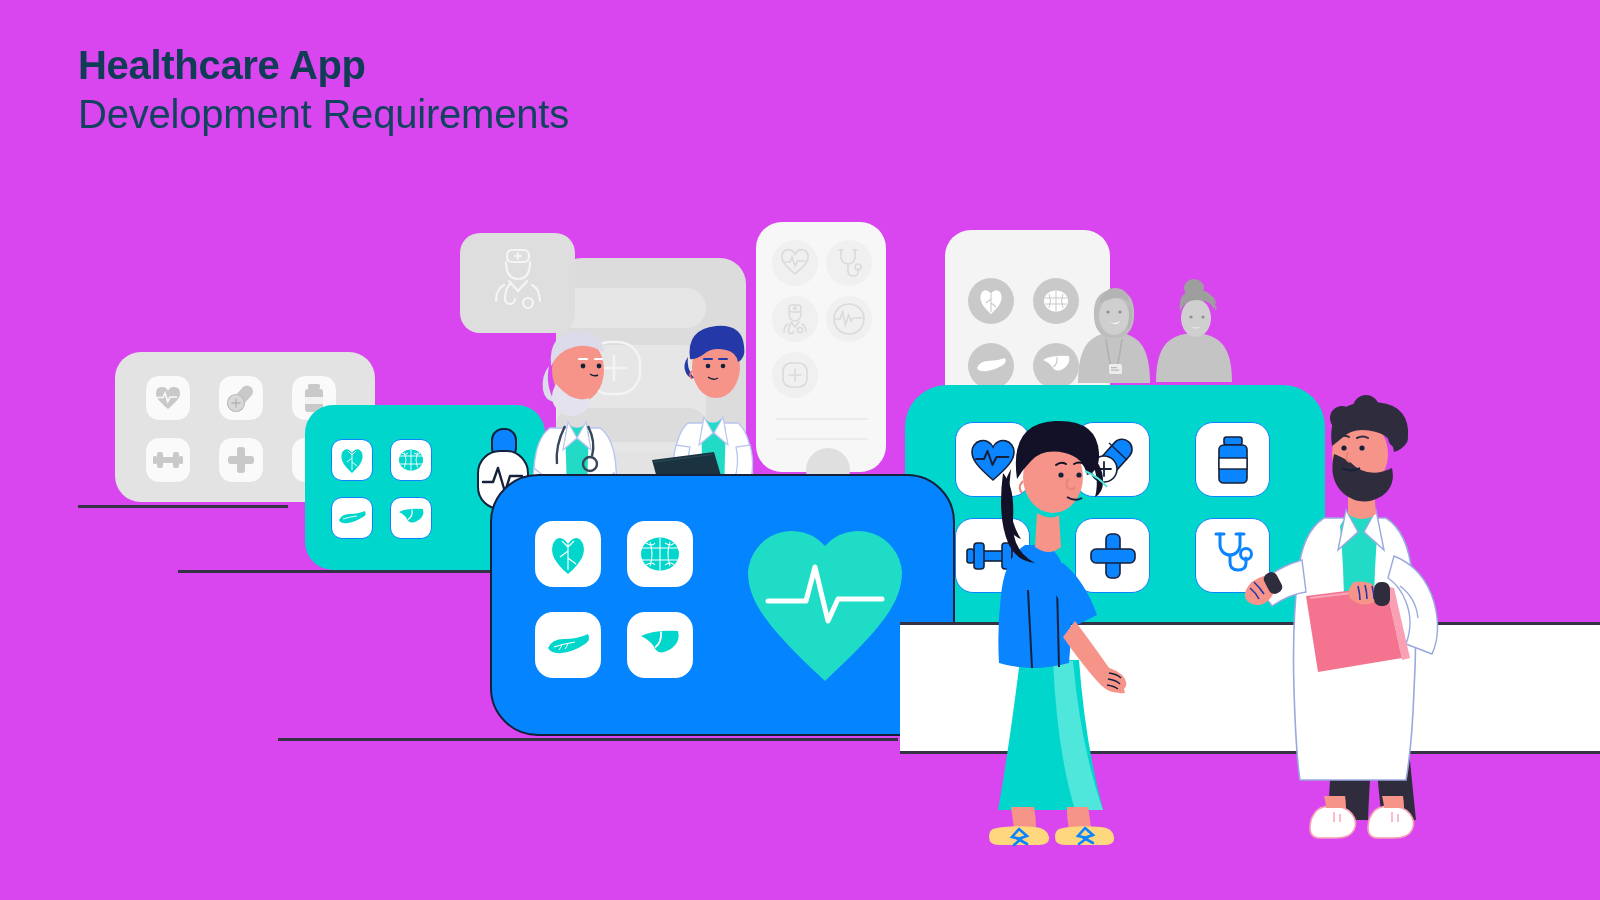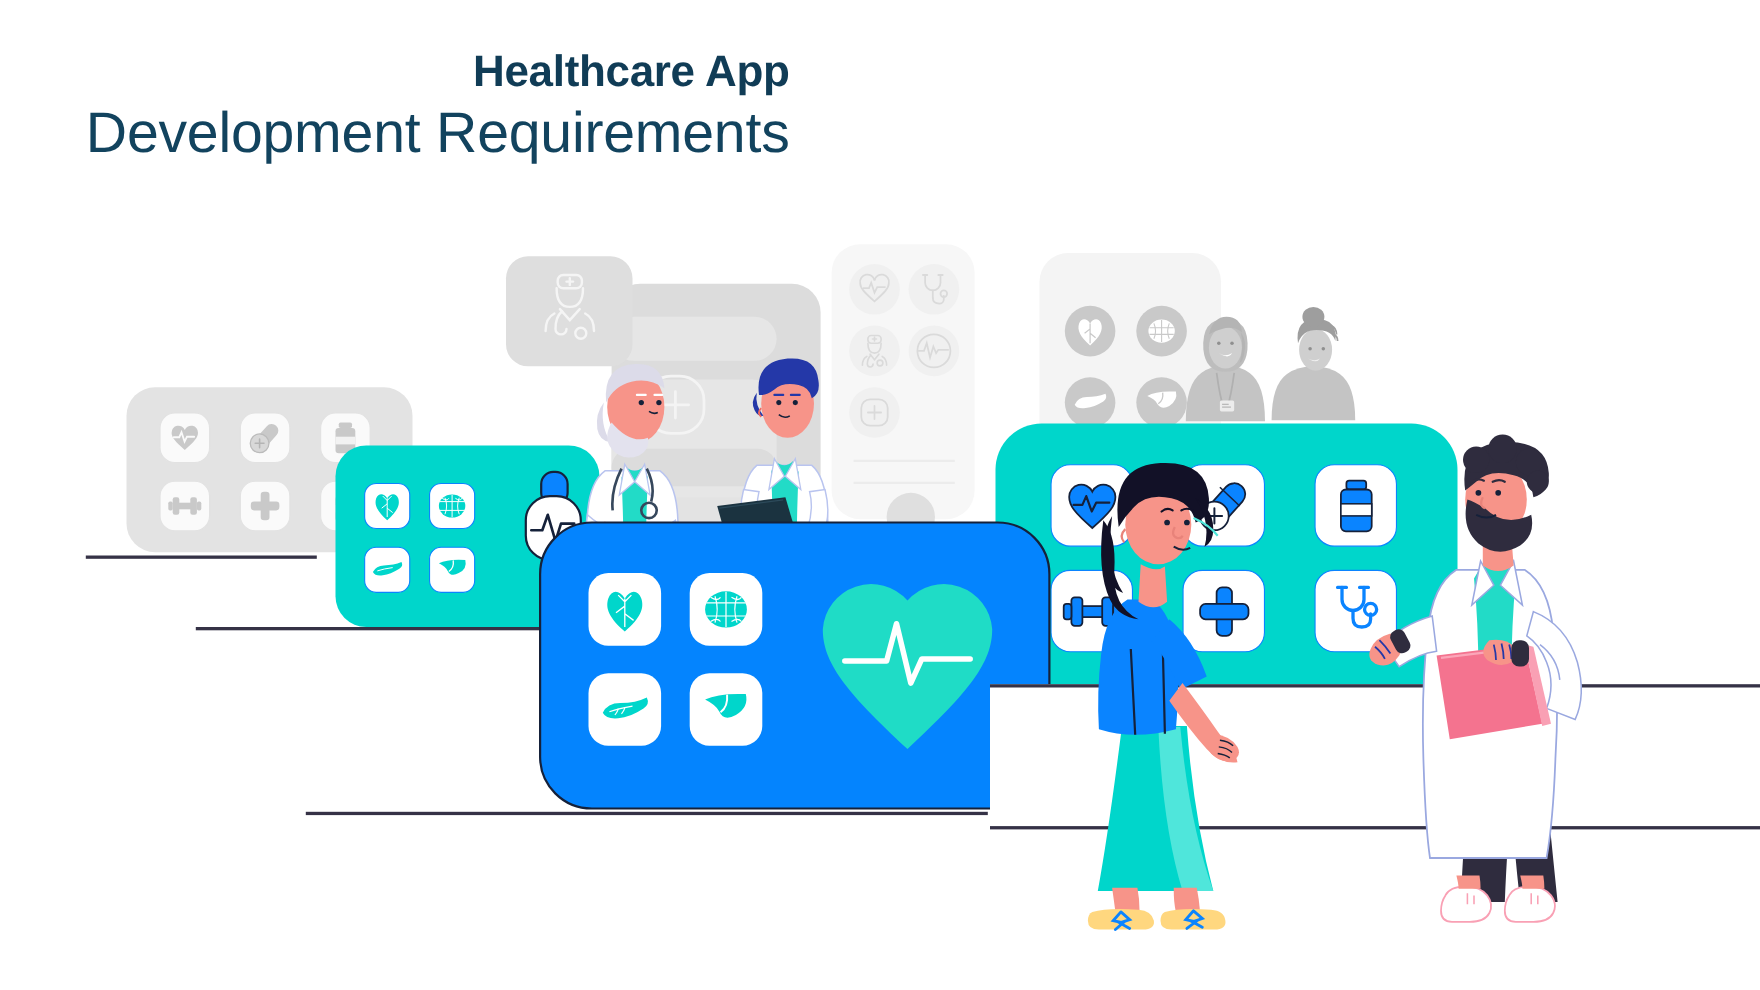--- a/index.html
+++ b/index.html
@@ -2,30 +2,30 @@
 <html><head>
 <meta charset="utf-8">
 <style>
   * { margin:0; padding:0; box-sizing:border-box; }
   html,body{ background:#ededed; }
   body{
     width:1600px; height:900px;
     font-family:"Liberation Sans", sans-serif;
     overflow:hidden; position:relative;
   }
-  #stage{ position:absolute; inset:0; background:#ffffff;text-align:right; }
+  #stage{ position:absolute; inset:0; background:#d946ef; }
 
   
   .heading{ position:absolute; left:78px; top:45px; }
   .h-line1{
     font-size:40px; font-weight:700; color:#103c56;
     letter-spacing:-0.3px; line-height:1.0;
   }
   .h-line2{
-    font-size:52px; font-weight:400; color:#12435e;
+    font-size:40px; font-weight:400; color:#12435e;
     letter-spacing:-0.2px; line-height:1.25; margin-top:4px;
   }
 
   
   .ground{ position:absolute; height:3px; background:#353246; }
 
   
   .card{ position:absolute; }
   .rounded{ border-radius:34px; }
 

